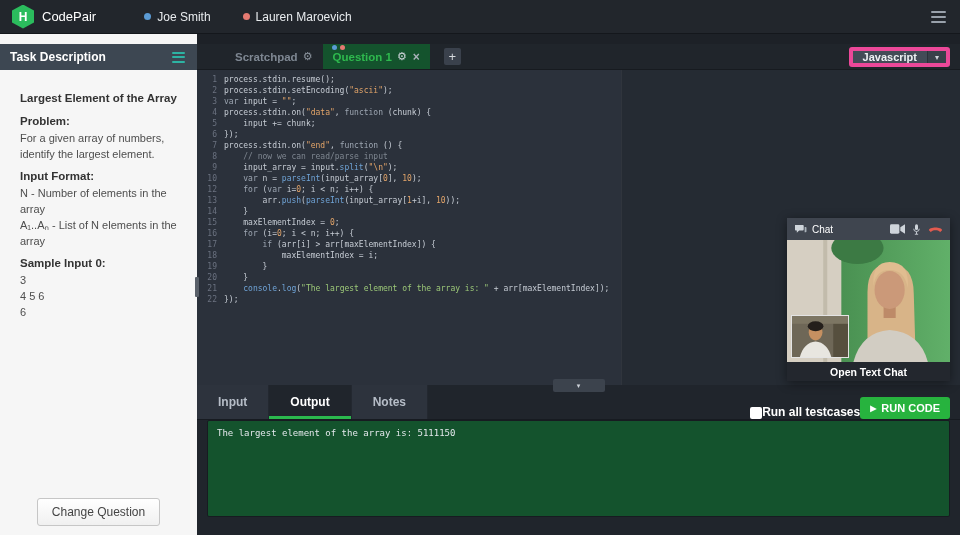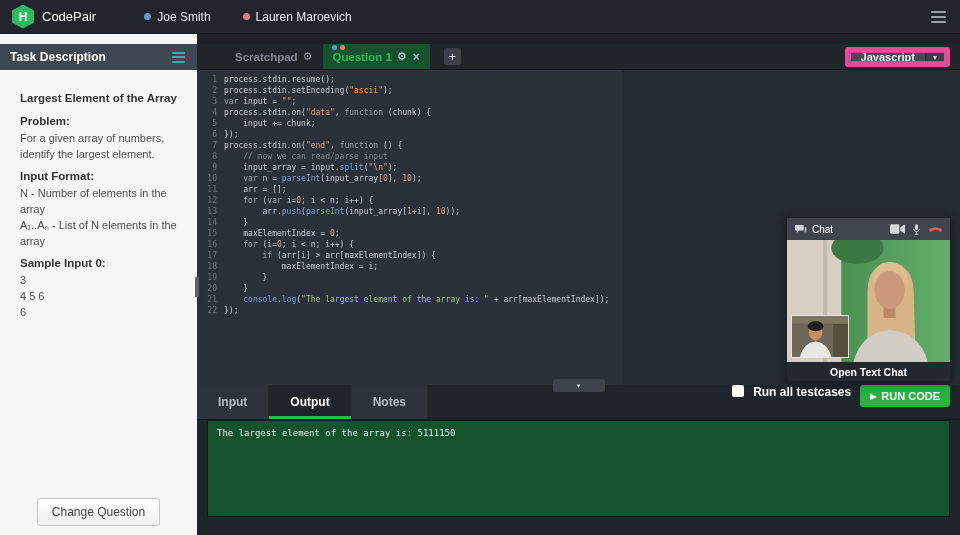--- a/index.html
+++ b/index.html
@@ -33,39 +33,39 @@
   .tabbar{position:absolute;top:10px;left:0;right:0;height:26px;background:#20252b;border-bottom:1px solid #171b20;display:flex;align-items:stretch;padding-left:28px}
   .tab{display:flex;align-items:center;gap:5px;padding:0 10px;font-size:11.5px;font-weight:bold;color:#7e8792;position:relative;cursor:pointer}
   .tab .gear{font-size:11px;color:#8a929c;font-weight:normal}
   .tab.active{color:#2eb94e;background:#14532d}
   .tab.active .gear{color:#cfd4da}
   .tab .close{color:#aab1ba;font-size:12px;font-weight:bold;margin-left:1px}
   .presence-dots{position:absolute;top:1px;left:9px;display:flex;gap:3px}
   .presence-dots i{width:5px;height:5px;border-radius:50%;display:block}
   .dot-blue{background:#5b9bd5}.dot-red{background:#e57a72}
   .newtab{width:17px;height:17px;background:#3a414c;color:#d6dade;border-radius:2px;display:flex;align-items:center;justify-content:center;font-size:13px;align-self:center;margin-left:14px;cursor:pointer;line-height:1}
-  .lang{position:absolute;right:10px;top:3px;display:flex;height:20px;border-radius:3px;overflow:hidden;cursor:pointer;border:6px solid #ec4899}
+  .lang{position:absolute;right:10px;top:3px;display:flex;height:20px;border-radius:3px;overflow:hidden;cursor:pointer;border:4px solid #ec4899}
   .lang-label{background:#434b57;color:#eef1f4;font-size:11px;font-weight:bold;display:flex;align-items:center;padding:0 10px}
   .lang-arrow{background:#39404a;color:#cfd4da;display:flex;align-items:center;padding:0 7px;font-size:8px;border-left:1px solid #2b313a}
 
   .editor{position:absolute;top:36px;left:0;right:0;bottom:150px;background:#2b313b;overflow:hidden}
   .editor-dim{position:absolute;left:424px;top:0;right:0;bottom:0;background:rgba(0,0,0,0.12);border-left:1px solid rgba(255,255,255,0.05)}
   .code{position:relative;padding-top:4px;font-family:"DejaVu Sans Mono",monospace;font-size:8px;line-height:11px;z-index:1}
   .cl{display:flex}
   .ln{width:27px;text-align:right;padding-right:7px;color:#6b7280;flex:none;user-select:none}
   .ct{white-space:pre}
   .tk-d{color:#c6ccd4}.tk-k{color:#9da6b2}.tk-s{color:#e2a469}.tk-g{color:#9cc878}.tk-f{color:#6fa3d6}.tk-n{color:#e2a469}.tk-c{color:#7e8690}
 
   
   .bottom{position:absolute;left:0;right:0;bottom:0;height:150px;background:#20252c}
   .handle{position:absolute;top:-6px;left:50%;transform:translateX(-50%);width:52px;height:13px;background:#3c434d;border-radius:2px;display:flex;align-items:center;justify-content:center;color:#cfd4da;font-size:7px;cursor:pointer;z-index:4}
   .btab-row{position:absolute;top:0;left:0;right:0;height:35px;display:flex;align-items:stretch;border-bottom:1px solid #171b21}
   .btab{display:flex;align-items:center;padding:0 21px;font-size:12px;font-weight:bold;color:#b6bdc7;background:#2d333d;border-right:1px solid #232830;cursor:pointer}
   .btab.active{background:#20252c;color:#fff;box-shadow:inset 0 -3px 0 #2bb94e}
-  .brow-right{margin-left:auto;display:flex;align-items:flex-start;gap:9px;padding-right:10px}
+  .brow-right{margin-left:auto;display:flex;align-items:flex-end;gap:0;padding-right:10px}
   .chk{width:12px;height:12px;background:#fff;border-radius:2px;cursor:pointer;flex:none}
   .runall{color:#fff;font-size:12px;font-weight:bold}
   .runbtn{display:flex;align-items:center;gap:5px;background:#27b33e;color:#fff;font-size:11px;font-weight:bold;padding:5px 10px;border-radius:3px;border:none;cursor:pointer;font-family:"Liberation Sans",sans-serif}
   .runbtn .play{font-size:8px}
   .console{position:absolute;top:35px;left:10px;right:10px;height:97px;background:#14532d;border:1px solid #171b21;border-radius:2px;padding:7px 9px;font-family:"DejaVu Sans Mono",monospace;font-size:9px;color:#e4e8ec}
 
   
   .chat{position:absolute;top:218px;right:10px;width:163px;z-index:20;box-shadow:0 2px 10px rgba(0,0,0,.45)}
   .chat-header{height:22px;background:#3f454f;display:flex;align-items:center;padding:0 7px;gap:5px}
   .chat-title{color:#fff;font-size:10px}
@@ -186,24 +186,20 @@
             <span class="ln">8</span>
             <span class="ct"><span class="tk-d">    </span><span class="tk-c">// now we can read/parse input</span></span>
           </div>
           <div class="cl">
             <span class="ln">9</span>
             <span class="ct"><span class="tk-d">    input_array = input.</span><span class="tk-f">split</span><span class="tk-d">(</span><span class="tk-s">"\n"</span><span class="tk-d">);</span></span>
           </div>
           <div class="cl">
             <span class="ln">10</span>
             <span class="ct"><span class="tk-d">    </span><span class="tk-k">var</span><span class="tk-d"> n = </span><span class="tk-f">parseInt</span><span class="tk-d">(input_array[</span><span class="tk-n">0</span><span class="tk-d">], </span><span class="tk-n">10</span><span class="tk-d">);</span></span>
-          </div>
-          <div class="cl">
-            <span class="ln">11</span>
-            <span class="ct"><span class="tk-d">    arr = [];</span></span>
           </div>
           <div class="cl">
             <span class="ln">12</span>
             <span class="ct"><span class="tk-d">    </span><span class="tk-k">for</span><span class="tk-d"> (</span><span class="tk-k">var</span><span class="tk-d"> i=</span><span class="tk-n">0</span><span class="tk-d">; i &lt; n; i++) {</span></span>
           </div>
           <div class="cl">
             <span class="ln">13</span>
             <span class="ct"><span class="tk-d">        arr.</span><span class="tk-f">push</span><span class="tk-d">(</span><span class="tk-f">parseInt</span><span class="tk-d">(input_array[</span><span class="tk-n">1</span><span class="tk-d">+i], </span><span class="tk-n">10</span><span class="tk-d">));</span></span>
           </div>
           <div class="cl">

